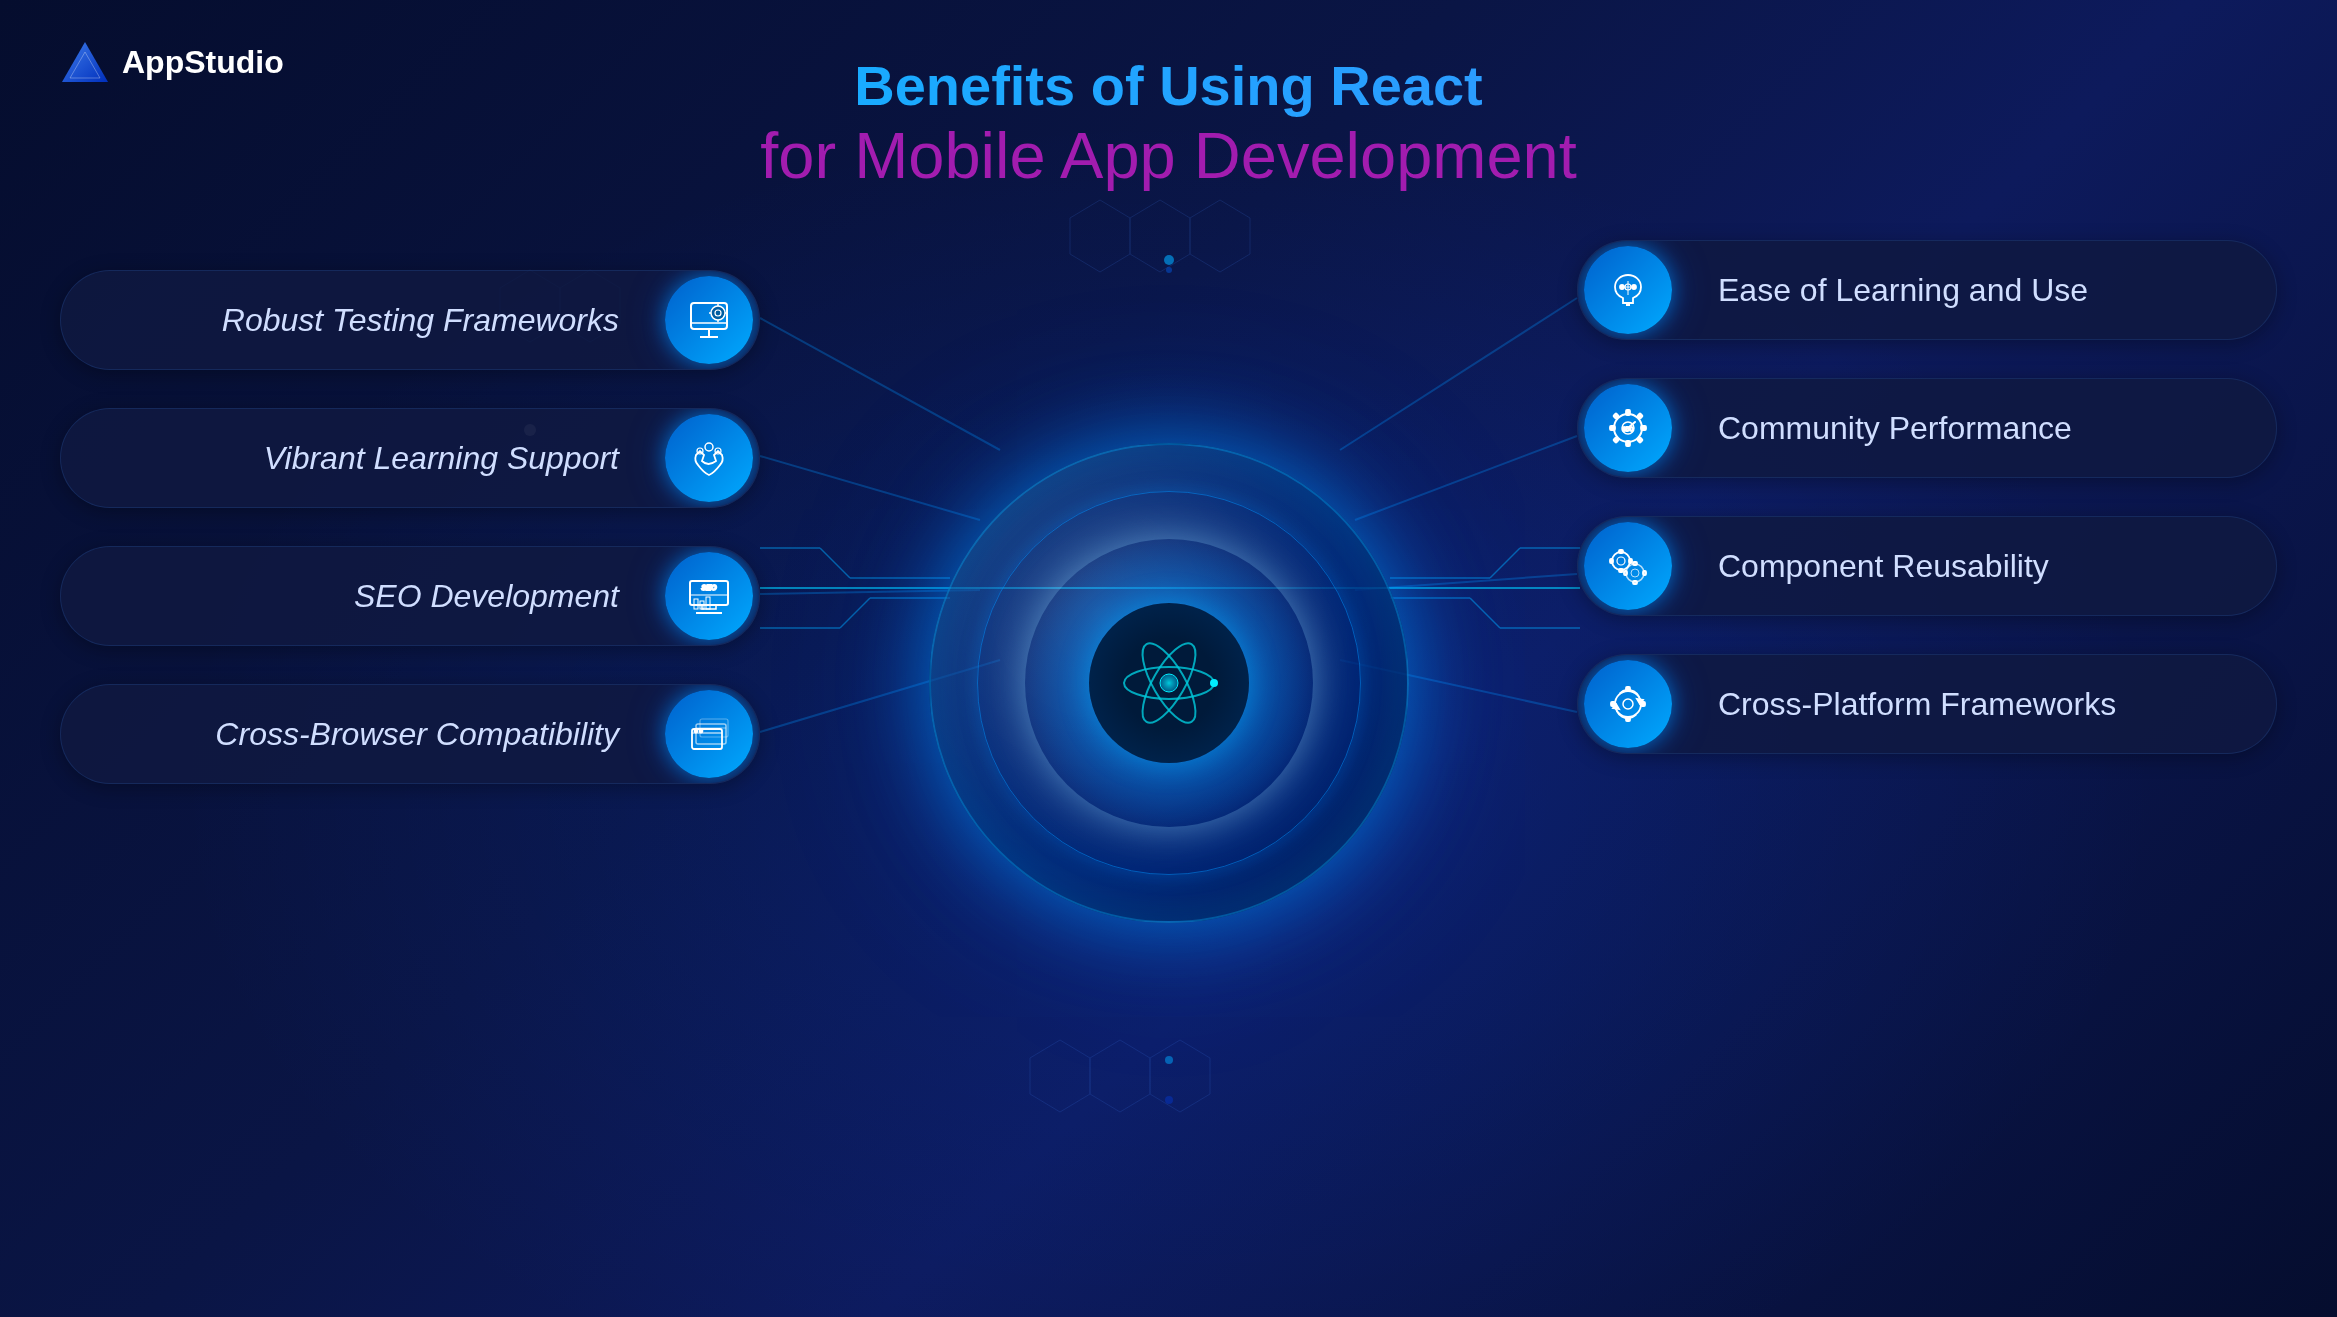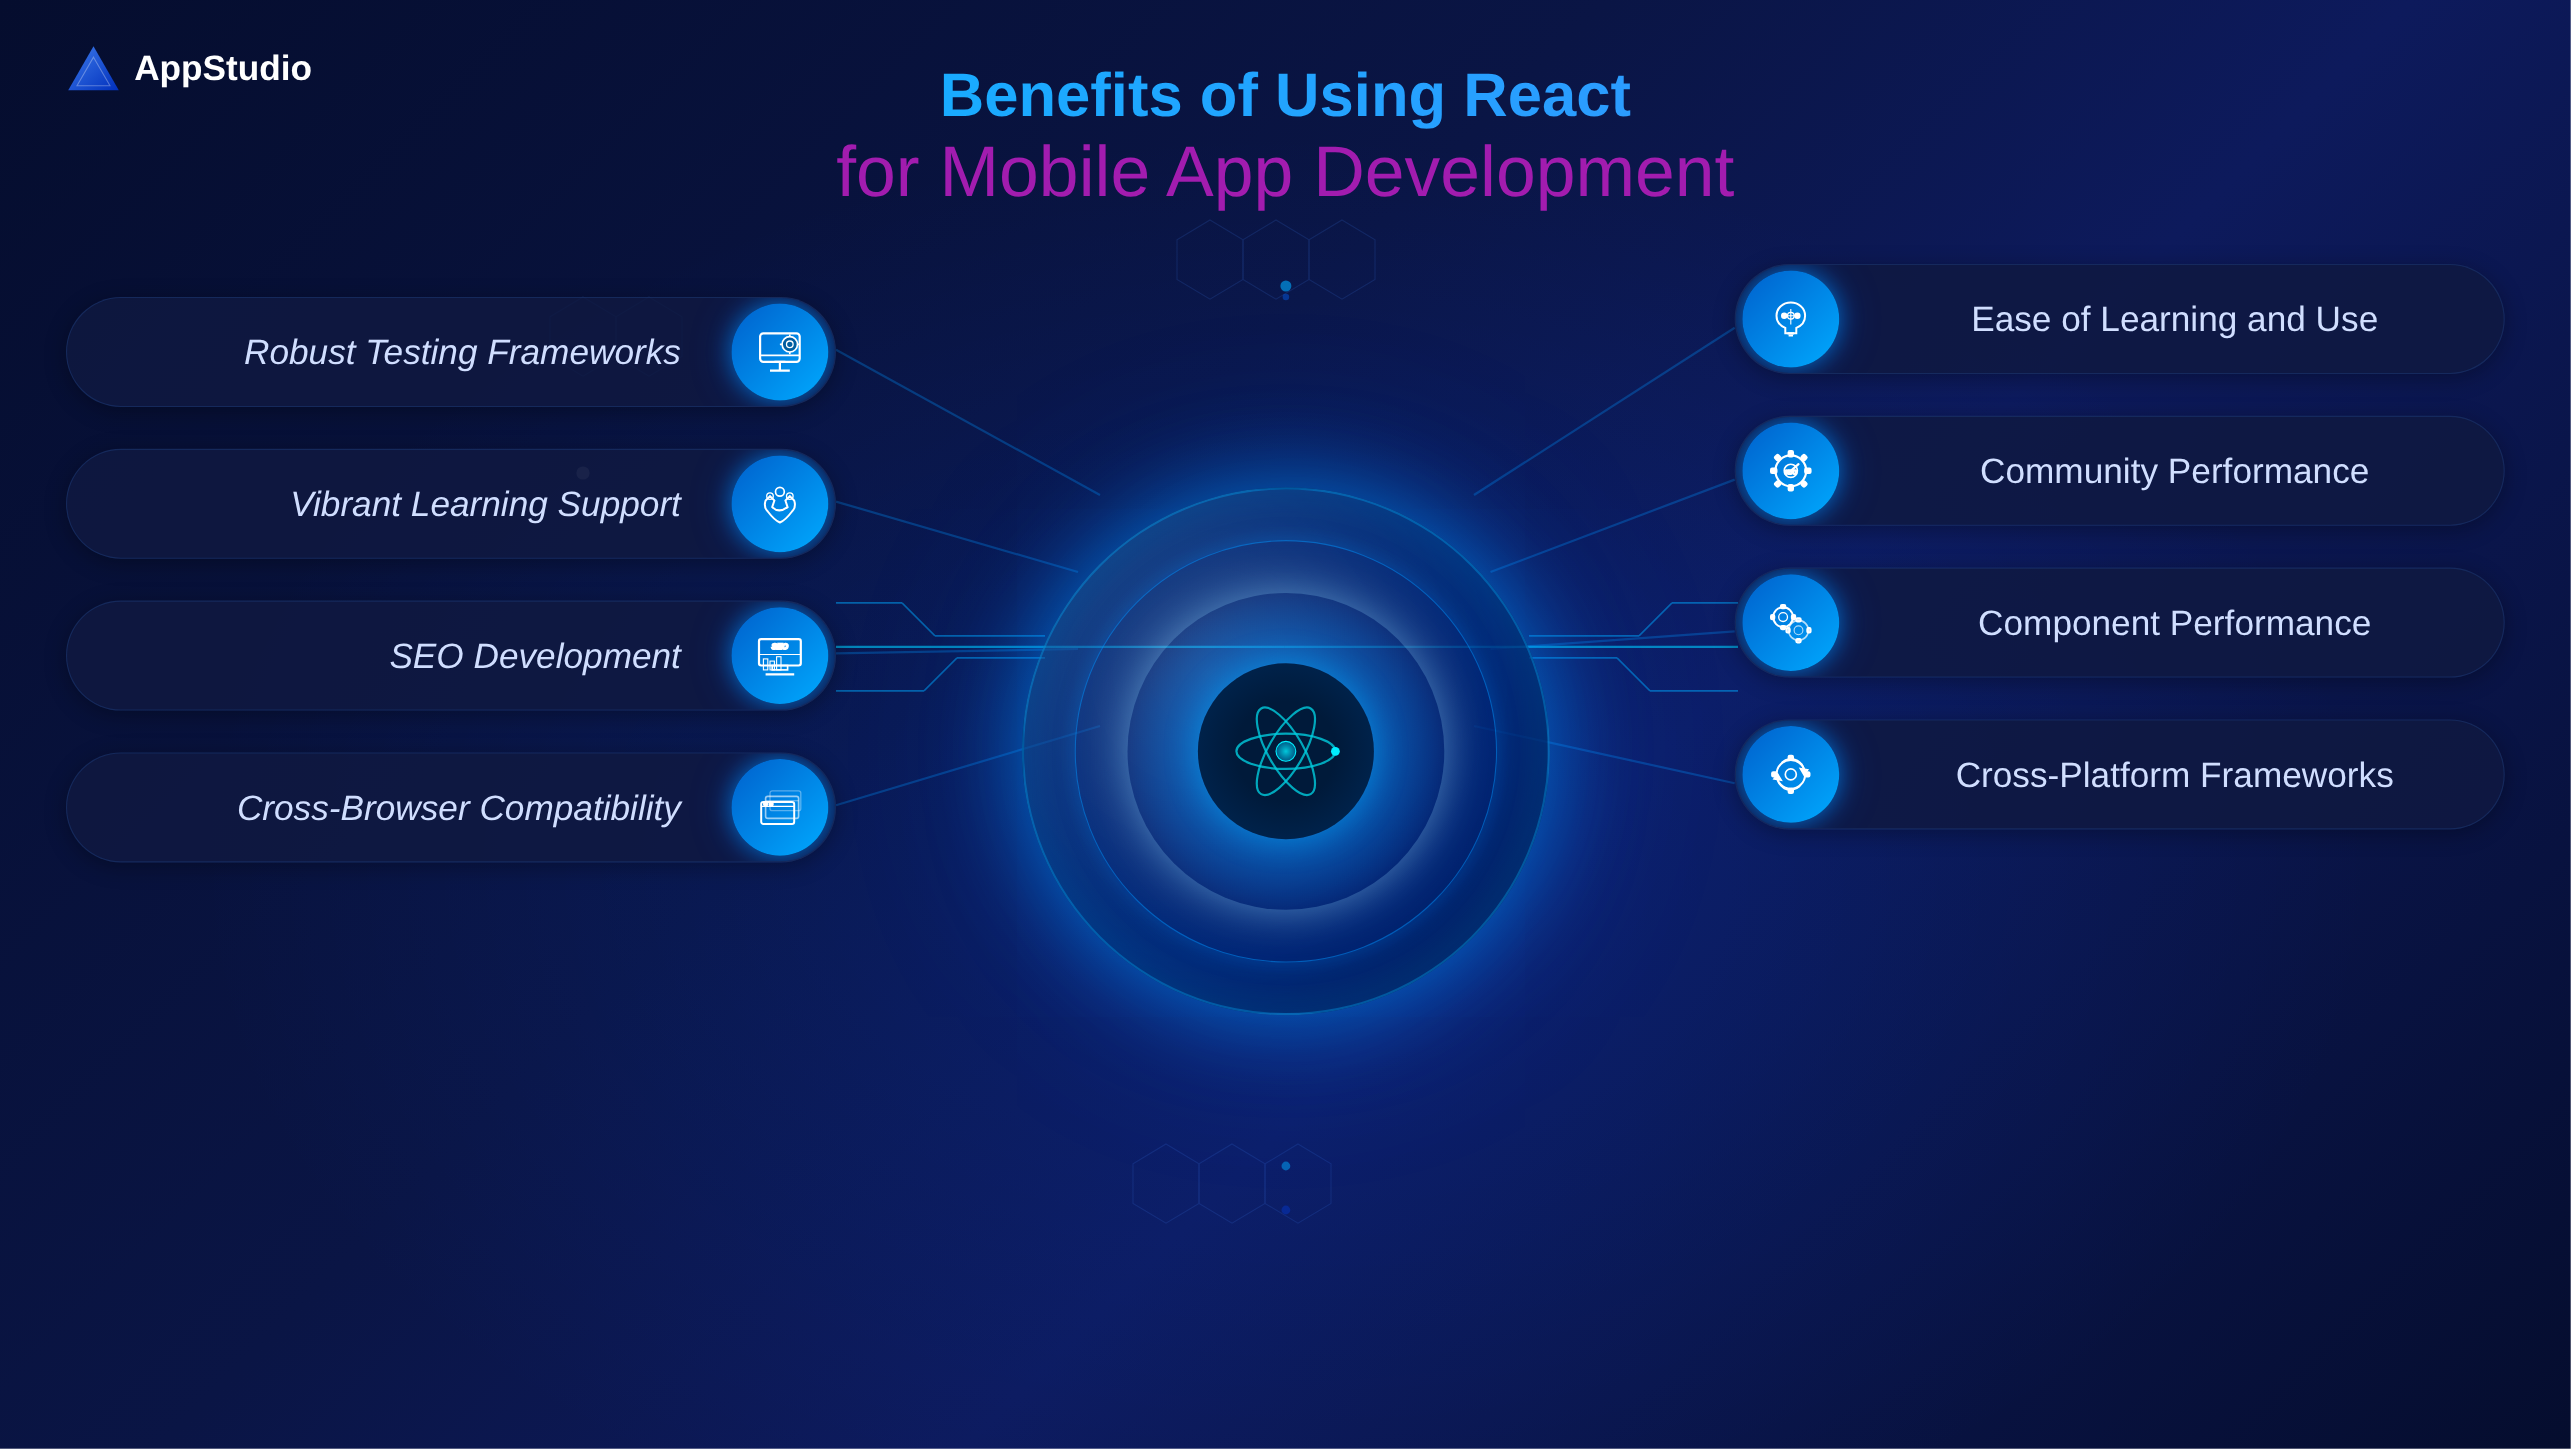--- a/index.html
+++ b/index.html
@@ -182,21 +182,21 @@
       white-space: nowrap;
       padding: 0 40px;
       flex: 1;
     }
 
     .card-left .card-label {
       text-align: right;
     }
 
     .card-right .card-label {
-      text-align: center;
+      text-align: left;
     }
 
     .card-icon-circle {
       width: 88px;
       height: 88px;
       border-radius: 50%;
       background: linear-gradient(135deg, #0060cc, #00aaff);
       display: flex;
       align-items: center;
       justify-content: center;
@@ -469,21 +469,21 @@
         <rect x="24" y="16" width="3" height="4" rx="1" fill="white"></rect>
 
         <circle cx="30" cy="30" r="9" stroke="rgba(255,255,255,0.7)" stroke-width="1.5" fill="none"></circle>
         <circle cx="30" cy="30" r="4" stroke="rgba(255,255,255,0.7)" stroke-width="1" fill="none"></circle>
         <rect x="28" y="19" width="4" height="3" rx="1" fill="rgba(255,255,255,0.7)"></rect>
         <rect x="28" y="38" width="4" height="3" rx="1" fill="rgba(255,255,255,0.7)"></rect>
         <rect x="19" y="28" width="3" height="4" rx="1" fill="rgba(255,255,255,0.7)"></rect>
         <rect x="38" y="28" width="3" height="4" rx="1" fill="rgba(255,255,255,0.7)"></rect>
       </svg>
     </div>
-    <span class="card-label">Component Performance</span>
+    <span class="card-label">Component Reusability</span>
   </div>
 
   <div class="benefit-card card-right">
     <div class="card-icon-circle">
       <svg viewBox="0 0 46 46">
 
         <circle cx="23" cy="23" r="13" stroke="white" stroke-width="1.8" fill="none"></circle>
         <circle cx="23" cy="23" r="5" stroke="white" stroke-width="1.5" fill="none"></circle>
 
         <rect x="21" y="6" width="4" height="4" rx="1" fill="white"></rect>

